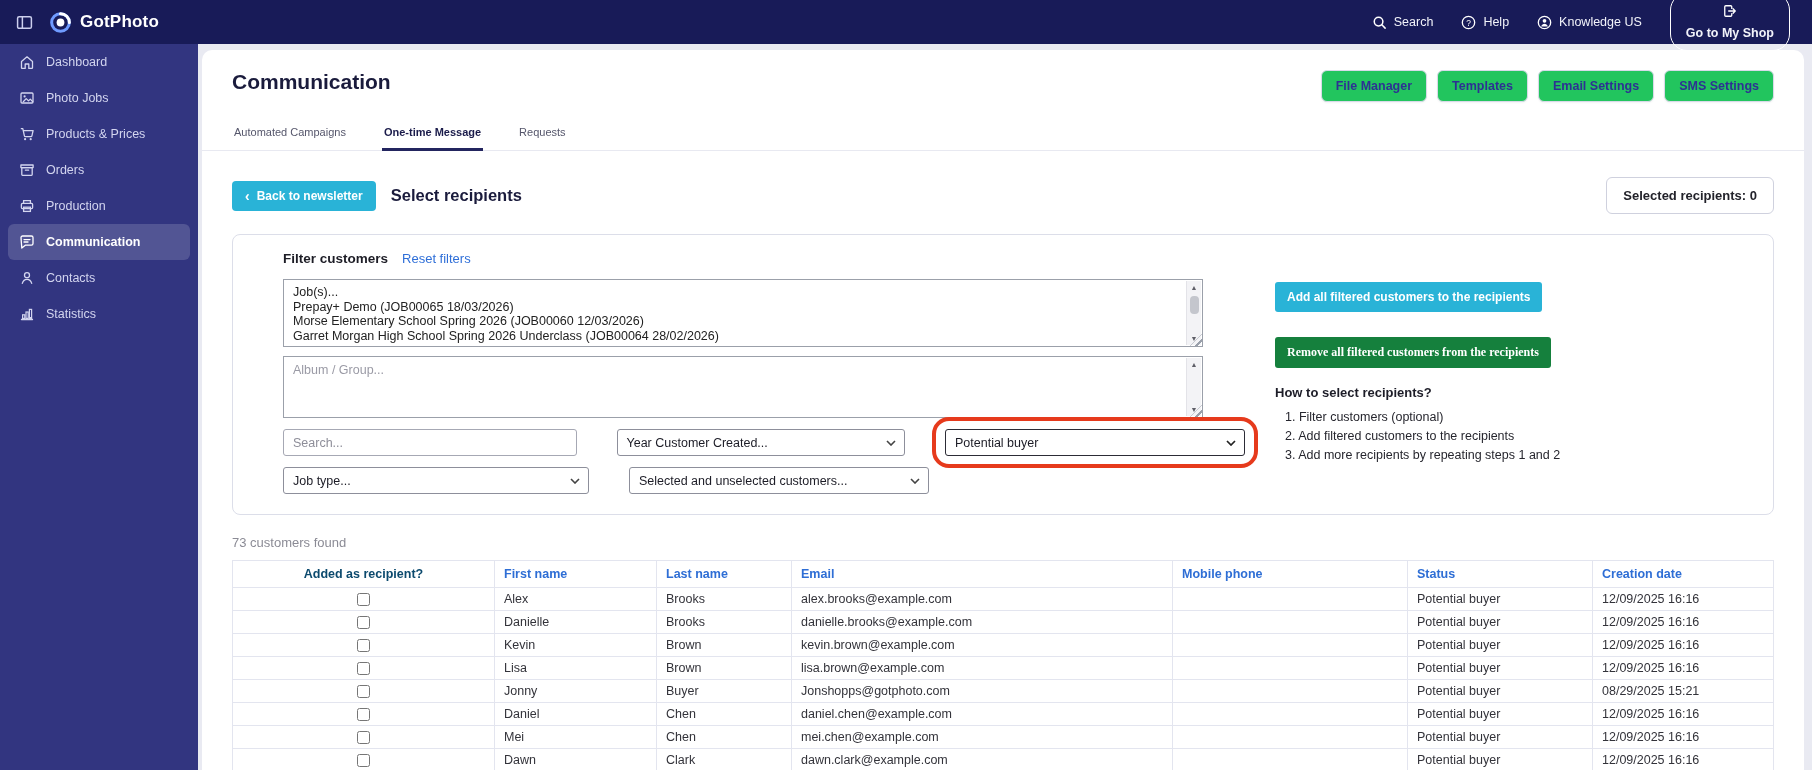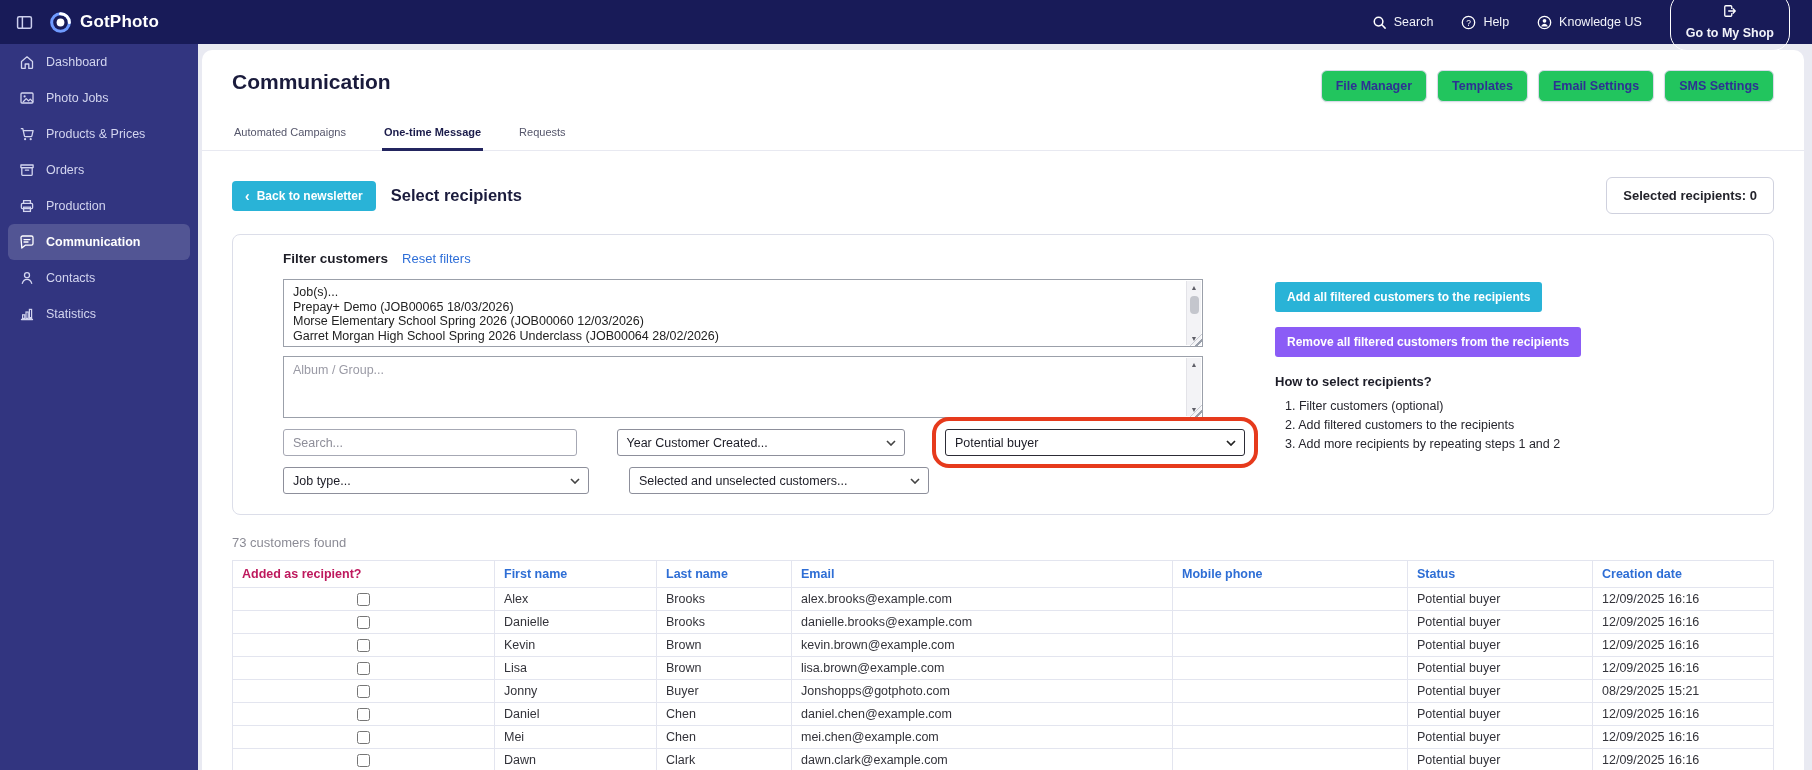--- a/index.html
+++ b/index.html
@@ -68,31 +68,31 @@
   .sel { position:relative; width:300px; height:27px; border:1px solid #8d8f9b; border-radius:3px; background:#fff; font-size:12.5px; color:#1c1c26; display:flex; align-items:center; padding:0 26px 0 9px; cursor:pointer; white-space:nowrap; overflow:hidden; }
   .sel.wide { width:306px; }
   .sel .caret { position:absolute; right:8px; top:50%; transform:translateY(-50%); }
   .sel.dark { border:1.5px solid #2c2c36; }
   .pb-wrap { position:relative; }
   .annotation { position:absolute; left:-13px; right:-13px; top:-12px; bottom:-12px; border:4px solid #e63a1c; border-radius:17px; pointer-events:none; }
 
   .filter-right { margin-left:30px; padding-top:31px; }
   .bulk-btn { display:block; border:none; border-radius:3px; color:#fff; font-size:12px; font-weight:bold; padding:8px 12px; cursor:pointer; font-family:inherit; }
   .add-btn { background:#29b3d7; }
-  .remove-btn { background:#8b5cf6; margin-top:15px; }
+  .remove-btn { background:#15803d; margin-top:25px;font-family:Liberation Serif, serif; }
   .howto-title { font-size:13px; font-weight:bold; margin-top:17px; color:#1d1d28; }
   .howto-steps { margin-top:8px; font-size:12.5px; color:#26262e; line-height:19px; padding-left:10px; }
 
   .count { margin-top:20px; font-size:13px; color:#8b8b95; }
 
   
   table.recipients { width:100%; border-collapse:collapse; margin-top:10px; table-layout:fixed; }
   .recipients th, .recipients td { border:1px solid #e3e5ef; font-size:12.5px; padding:0 9px; overflow:hidden; white-space:nowrap; }
   .recipients th { color:#2e6ed5; text-align:left; font-weight:bold; height:27px; cursor:pointer; }
-  .recipients th.cb { color:#be185d; text-align:left; cursor:default; }
+  .recipients th.cb { color:#0c4a6e; text-align:center; cursor:default; }
   .recipients td { color:#33333a; height:23px; }
   .recipients td.cb { text-align:center; }
   .recipients input[type=checkbox] { width:13px; height:13px; vertical-align:middle; cursor:pointer; }
 </style>
 </head>
 <body>
 
 <header class="topbar">
   <div class="tb-left">
     <span class="toggle">

